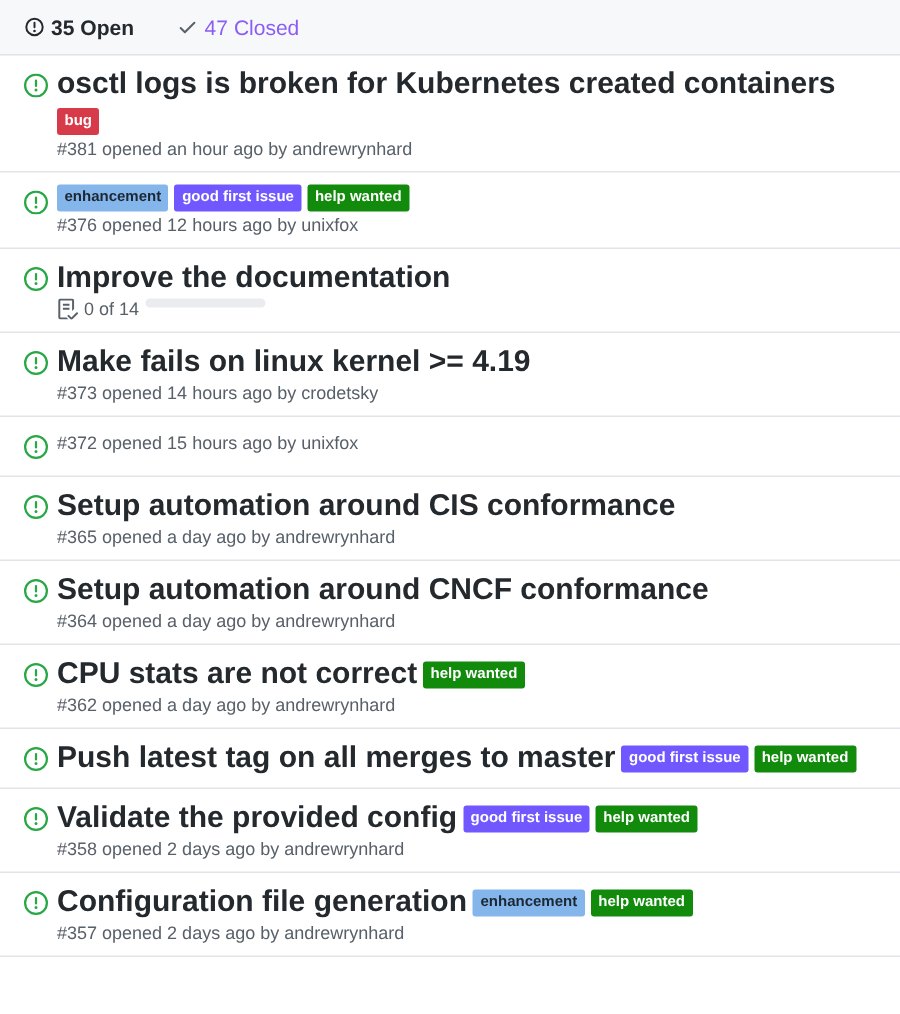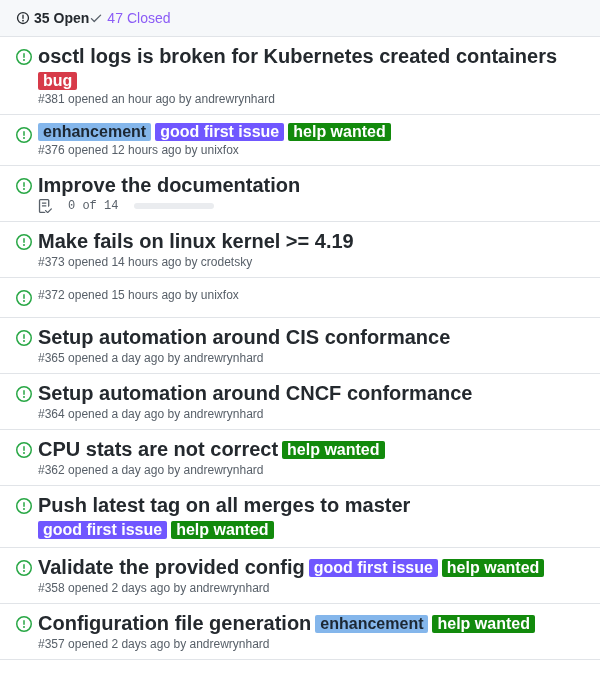--- a/index.html
+++ b/index.html
@@ -10,21 +10,21 @@
     color: #24292e;
     background: #fff;
     width: 600px;
   }
   .tabs {
     display: flex;
     align-items: center;
     padding: 10px 16px;
     border-bottom: 1px solid #e1e4e8;
     background: #f6f8fa;
-    gap: 0;
+    gap: 29px;
   }
   .tab {
     display: flex;
     align-items: center;
     gap: 4px;
     font-size: 14px;
   }
   .tab.open { color: #24292e; font-weight: 600; }
   .tab.closed { color: #8b5cf6; font-weight: 400; }
   .tab svg { flex: 0 0 auto; }
@@ -48,38 +48,36 @@
   }
   .issue-title {
     font-size: 20px;
     font-weight: 600;
     color: #24292e;
   }
   .labels { display: inline-flex; gap: 4px; flex-wrap: wrap; }
   .label {
     display: inline-block;
     padding: 1px 5px;
-    font-size: 16px;
+    font-size: 10px;
     font-weight: 600;
     border-radius: 2px;
     line-height: 16px;
   }
   .meta {
     margin-top: 2px;
     font-size: 12px;
     color: #586069;
     display: flex;
     align-items: center;
     gap: 10px;
   }
   .tasks {
     display: inline-flex;
-    align-items: center;
-    gap: 16px;
-    font-family: Liberation Mono, monospace;
+    gap: 4px;
   }
   .progress-bar {
     width: 80px;
     height: 6px;
     background: #eaecef;
     border-radius: 3px;
     overflow: hidden;
   }
 </style>
 </head>

